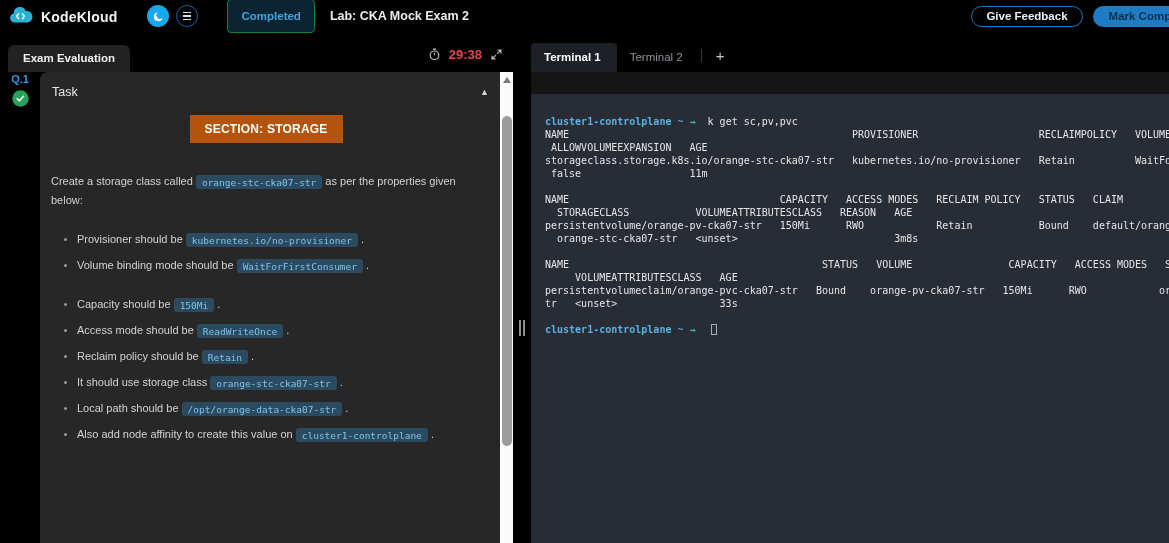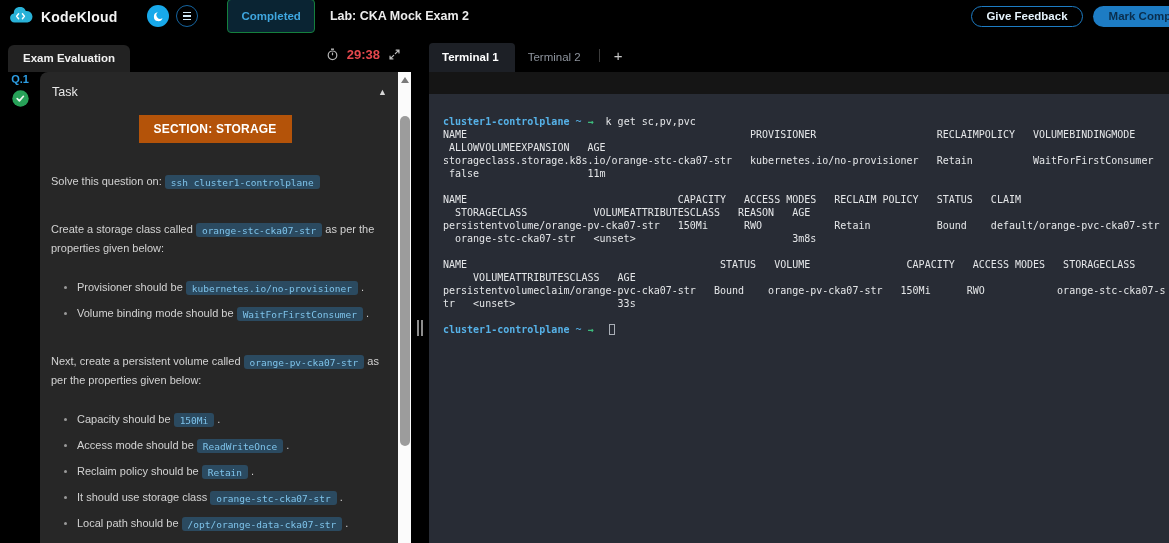--- a/index.html
+++ b/index.html
@@ -19,21 +19,21 @@
                   font-size:11.5px; font-weight:600; padding:10px 13px; border-radius:4px; }
   .lab-title { margin-left:15px; color:#ececec; font-size:12.5px; font-weight:600; }
   .tb-spacer { flex:1; }
   .feedback-btn { background:transparent; border:1.5px solid #1d7cc4; color:#e6f3fc; border-radius:12px;
                   padding:3px 14px 4px; font-size:11.5px; font-weight:600; cursor:pointer; }
   .mark-btn { background:#1d7cc4; border:none; color:#0a2e4d; border-radius:12px; padding:4px 16px 5px;
               font-size:11.5px; font-weight:700; margin-left:10px; margin-right:-48px; white-space:nowrap; cursor:pointer; }
 
   
   .main { display:flex; height:511px; }
-  .left-panel { width:411px; display:flex; flex-direction:column; }
+  .left-panel { width:513px; display:flex; flex-direction:column; }
   .lp-header { height:40px; display:flex; align-items:flex-end; }
   .exam-tab { margin-left:8px; background:#222; color:#f0f0f0; font-size:11.5px; font-weight:700;
               padding:7px 15px 8px; border-radius:6px 6px 0 0; cursor:pointer; }
   .lp-head-spacer { flex:1; }
   .timer-wrap { display:flex; align-items:center; gap:8px; margin:0 10px 10px 0; }
   .timer-text { color:var(--timer-red); font-size:13px; font-weight:700; }
   .lp-body { flex:1; display:flex; min-height:0; }
   .q-rail { width:40px; text-align:center; padding-top:1px; cursor:pointer; }
   .q-label { color:#2d9fe6; font-size:11px; font-weight:700; }
   .q-check { margin:5px auto 0; width:17px; height:17px; }
@@ -139,27 +139,25 @@
           <path d="M5.2 8.7l2.2 2.2 4-4.6" fill="none" stroke="#eaf7ef" stroke-width="1.7" stroke-linecap="round" stroke-linejoin="round"></path>
         </svg>
       </div>
       <div class="task-card">
         <div class="task-header">
           <span>Task</span>
           <span class="collapse-arrow">▲</span>
         </div>
         <div class="task-content" id="task-content">
             <div class="section-badge">SECTION: STORAGE</div>
-            <div class="task-p">Solve this question on: <span class="inline-code">ssh cluster1-controlplane</span></div>
             <div class="task-p">Create a storage class called <span class="inline-code">orange-stc-cka07-str</span> as per the properties given below:</div>
             <ul class="task-ul">
               <li>Provisioner should be <span class="inline-code">kubernetes.io/no-provisioner</span> .</li>
               <li>Volume binding mode should be <span class="inline-code">WaitForFirstConsumer</span> .</li>
             </ul>
-            <div class="task-p">Next, create a persistent volume called <span class="inline-code">orange-pv-cka07-str</span> as per the properties given below:</div>
             <ul class="task-ul">
               <li>Capacity should be <span class="inline-code">150Mi</span> .</li>
               <li>Access mode should be <span class="inline-code">ReadWriteOnce</span> .</li>
               <li>Reclaim policy should be <span class="inline-code">Retain</span> .</li>
               <li>It should use storage class <span class="inline-code">orange-stc-cka07-str</span> .</li>
               <li>Local path should be <span class="inline-code">/opt/orange-data-cka07-str</span> .</li>
               <li>Also add node affinity to create this value on <span class="inline-code">cluster1-controlplane</span> .</li>
             </ul>
           </div>
         <div class="scrollbar">

